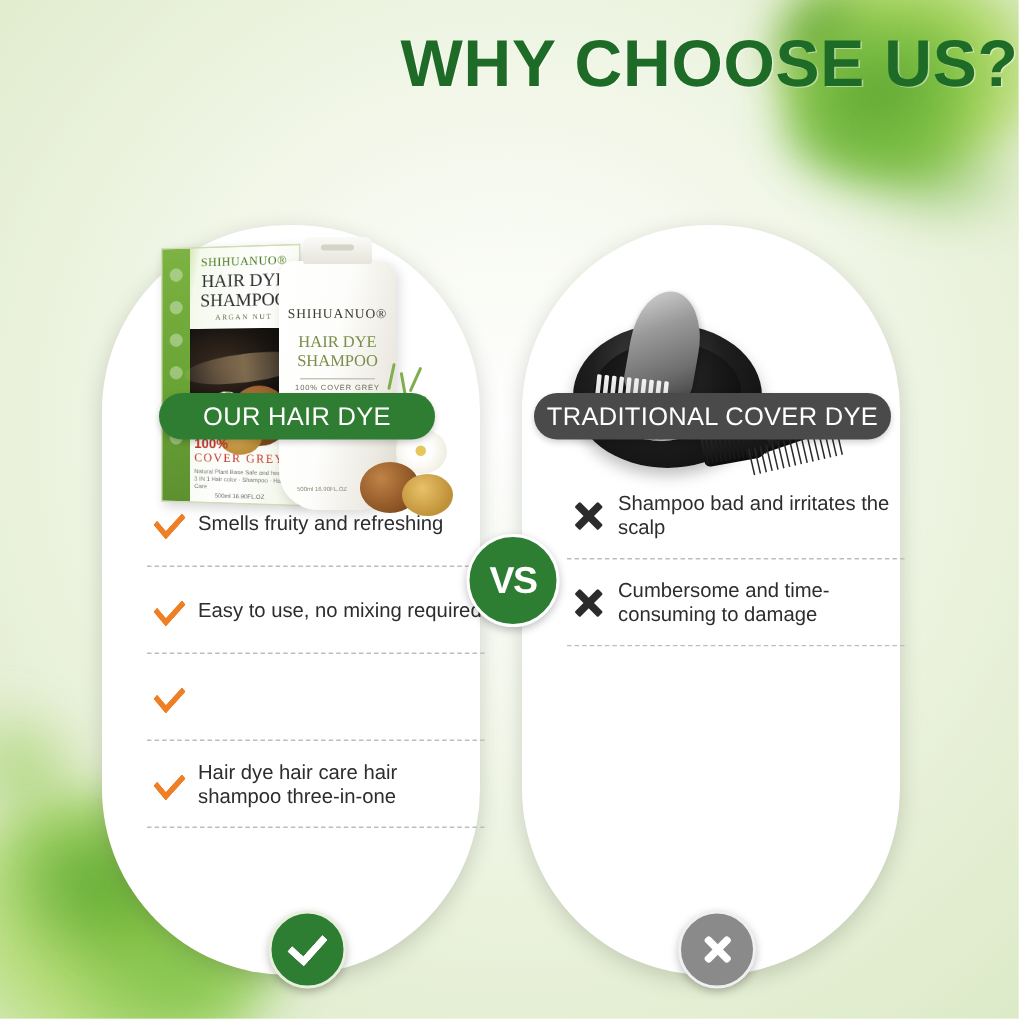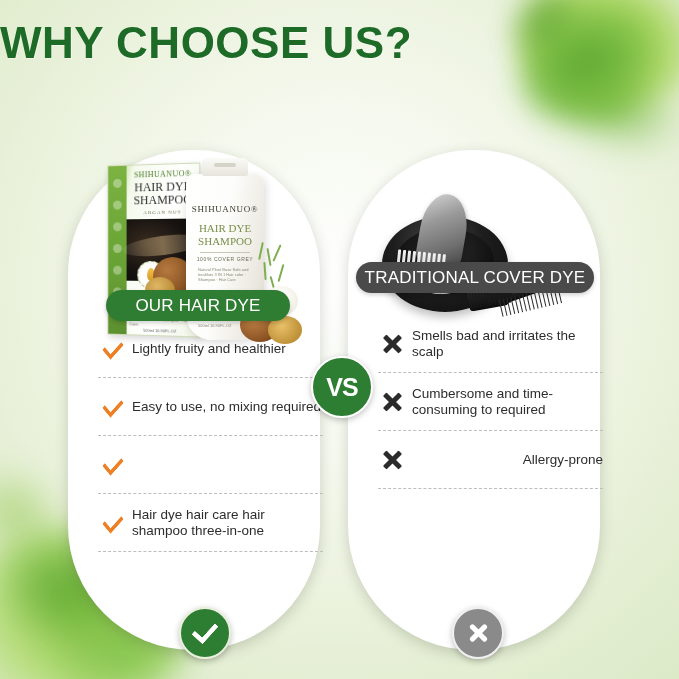--- a/index.html
+++ b/index.html
@@ -30,21 +30,21 @@
   .bl2{left:-10px;bottom:30px;width:150px;height:120px;transform:rotate(25deg);
        background:radial-gradient(ellipse at 50% 50%, #57a52c 0%, rgba(150,205,100,0) 72%);opacity:.85;}
   .bl3{left:40px;bottom:-30px;width:170px;height:120px;transform:rotate(-15deg);
        background:radial-gradient(ellipse at 50% 50%, #76bd42 0%, rgba(170,215,120,0) 72%);opacity:.8;}
   .bl4{left:-40px;bottom:120px;width:110px;height:90px;transform:rotate(40deg);
        background:radial-gradient(ellipse at 50% 50%, #9ccd5e 0%, rgba(200,230,160,0) 74%);opacity:.7;}
   .bl5{left:120px;bottom:55px;width:90px;height:70px;transform:rotate(10deg);
        background:radial-gradient(ellipse at 50% 50%, #3f8f22 0%, rgba(130,190,85,0) 72%);opacity:.5;}
 
   
-  #title{position:absolute;left:0;right:0;top:18px;text-align:left;
+  #title{position:absolute;left:0;right:0;top:18px;text-align:right;
     font-size:44px;font-weight:bold;letter-spacing:.5px;color:#1d6b27;
     text-shadow:1px 1px 0 rgba(255,255,255,.45);}
 
   
   .card{position:absolute;top:150px;width:252px;height:500px;background:#fff;
     box-shadow:0 4px 14px rgba(60,70,50,.22);}
   #card-left{left:68px;border-radius:124px 124px 124px 124px;}
   #card-right{left:348px;border-radius:124px 124px 124px 124px;}
 
   
@@ -132,21 +132,21 @@
     background:linear-gradient(180deg,#2e2e2e,#0b0b0b);transform:rotate(-10deg);}
   .brush-bristle{position:absolute;left:2px;top:12px;width:40px;height:16px;transform:rotate(-10deg);}
   .brush-bristle i{position:absolute;top:0;width:1px;height:16px;background:#1b1b1b;}
   .comb{position:absolute;left:152px;top:80px;width:62px;height:20px;transform:rotate(-13deg);}
   .comb i{position:absolute;top:0;width:1px;height:18px;background:#2a2a2a;}
 
   
   .pill{position:absolute;top:262px;height:31px;border-radius:16px;color:#fff;
     display:flex;align-items:center;justify-content:center;font-size:17px;letter-spacing:.2px;
     box-shadow:0 2px 4px rgba(0,0,0,.18);}
-  #pill-left{left:106px;width:184px;background:#2f7d32;margin-top:28px;}
+  #pill-left{left:106px;width:184px;background:#2f7d32;}
   #pill-right{left:356px;width:238px;background:#4a4a4a;}
 
   
   .list{position:absolute;width:225px;}
   #list-left{left:98px;top:320px;}
   #list-right{left:378px;top:315px;}
   .row{position:relative;min-height:58px;padding:0 0 0 34px;box-sizing:border-box;
     border-bottom:1px dashed #bdbdbd;display:flex;align-items:center;}
   .row:last-child{border-bottom:1px dashed #bdbdbd;justify-content:flex-end;}
   .row .txt{font-size:13.5px;color:#2d2d2d;line-height:16px;}
@@ -319,21 +319,21 @@
 </div>
 
 <div class="pill" id="pill-left">OUR HAIR DYE</div>
 <div class="pill" id="pill-right">TRADITIONAL COVER DYE</div>
 
 <div class="list" id="list-left">
   <div class="row">
     <span class="mark">
         <span class="chk"></span>
       </span>
-    <span class="txt">Lightly fruity and healthier</span>
+    <span class="txt">Smells fruity and refreshing</span>
   </div>
   <div class="row">
     <span class="mark">
         <span class="chk"></span>
       </span>
     <span class="txt">Easy to use, no mixing required</span>
   </div>
   <div class="row">
     <span class="mark">
         <span class="chk"></span>
@@ -343,29 +343,25 @@
     <span class="mark">
         <span class="chk"></span>
       </span>
     <span class="txt">Hair dye hair care hair shampoo three-in-one</span>
   </div>
 </div>
 
 <div class="list" id="list-right">
   <div class="row">
     <span class="mark ex"></span>
-    <span class="txt">Smells bad and irritates the scalp</span>
+    <span class="txt">Shampoo bad and irritates the scalp</span>
   </div>
   <div class="row">
     <span class="mark ex"></span>
-    <span class="txt">Cumbersome and time-consuming to required</span>
-  </div>
-  <div class="row">
-    <span class="mark ex"></span>
-    <span class="txt">Allergy-prone</span>
+    <span class="txt">Cumbersome and time-consuming to damage</span>
   </div>
 </div>
 
 <div id="vs">VS</div>
 
 <div class="badge" id="badge-left">
   <span class="bchk"></span>
 </div>
 <div class="badge" id="badge-right">
   <span class="bex"></span>

